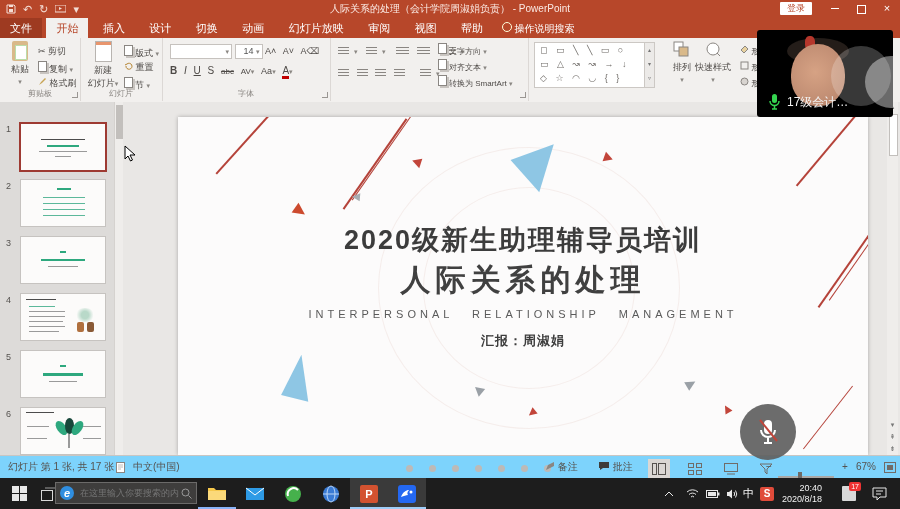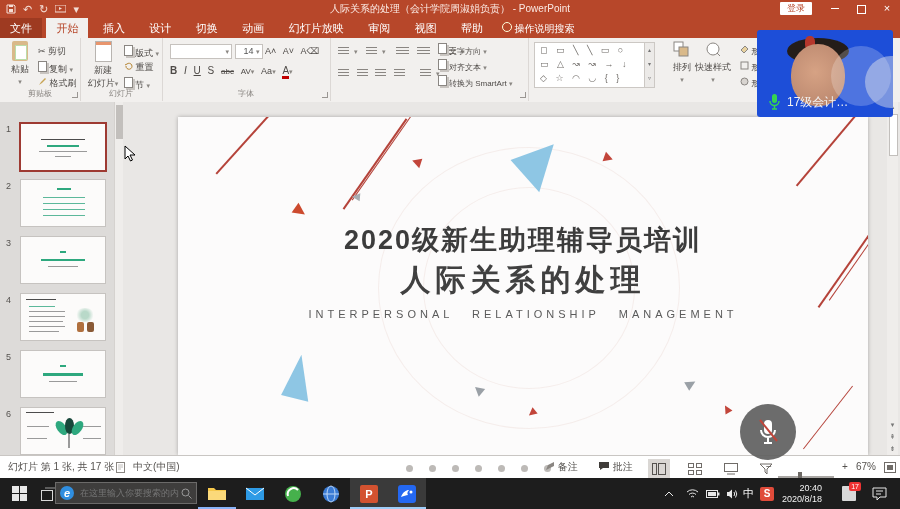--- a/index.html
+++ b/index.html
@@ -33,21 +33,21 @@
   .dd{font-size:7px;color:#8a8682;}
   .pasteicon{display:inline-block;width:16px;height:20px;background:#d9b98a;border-radius:2px;position:relative;}
   .pasteicon:after{content:"";position:absolute;left:3px;top:4px;width:10px;height:13px;background:#fff;border:1px solid #bda;}
   .pageicon{display:inline-block;width:15px;height:19px;background:#fff;border:1px solid #b8b4b0;box-shadow:inset 0 3px 0 #e8956d;}
   .cpicon{display:inline-block;width:7px;height:9px;border:1px solid #8a8682;background:#fff;box-shadow:2px 2px 0 #c8c4c0;margin-right:2px;}
   .il{display:inline-block;width:11px;height:9px;background:repeating-linear-gradient(#8a8682 0 1px,transparent 1px 3px);margin-right:5px;vertical-align:middle;}
   .gallery{position:absolute;left:6px;top:4px;width:108px;height:44px;background:#fff;border:1px solid #ccc8c4;font-size:9px;color:#6e6a66;line-height:14px;padding-left:5px;letter-spacing:3px;overflow:hidden;}
   .galscroll{position:absolute;left:116px;top:4px;width:9px;height:44px;background:#eceae8;border:1px solid #ccc8c4;font-size:6px;color:#777;text-align:center;line-height:14px;}
   .fontbtn{display:inline-block;margin-right:4px;}
   
-  .webcam{position:absolute;left:757px;top:30px;width:136px;height:87px;background:#1d4ed8;border-radius:3px;z-index:60;overflow:hidden;}
+  .webcam{position:absolute;left:757px;top:30px;width:136px;height:87px;background:#000000;border-radius:3px;z-index:60;overflow:hidden;}
   .face{position:absolute;left:34px;top:14px;width:54px;height:62px;border-radius:50% 50% 46% 46%;background:radial-gradient(circle at 45% 45%,#d6a284,#b5826a);}
   .hair{position:absolute;left:30px;top:8px;width:62px;height:26px;border-radius:50%;background:#241d19;}
   .hatdot{position:absolute;left:48px;top:6px;width:10px;height:14px;background:#b5372c;border-radius:40%;}
   .wcircle1{position:absolute;left:74px;top:16px;width:60px;height:60px;border-radius:50%;background:rgba(255,255,255,.22);}
   .wcircle2{position:absolute;left:108px;top:26px;width:52px;height:52px;border-radius:50%;background:rgba(235,235,235,.45);}
   .wcname{position:absolute;left:30px;bottom:6px;width:100px;font-size:12px;color:#f2f2f2;white-space:nowrap;overflow:hidden;}
   
   .thumbpanel{position:absolute;left:0;top:102px;width:114px;height:353px;background:#dddbd9;}
   .thumb{position:absolute;left:20px;width:84px;height:46px;background:#fcfbfa;border:1px solid #c6c3c0;}
   .thumb.sel{border:2px solid #9e3a32;left:19px;}
@@ -62,21 +62,21 @@
   .s-title{position:absolute;left:0;top:105px;width:100%;text-align:center;font-size:27px;font-weight:bold;color:#3c3c3c;letter-spacing:2px;}
   .s-sub{position:absolute;left:0;top:143px;width:100%;text-align:center;font-size:30px;font-weight:bold;color:#404040;letter-spacing:5px;}
   .s-eng{position:absolute;left:0;top:191px;width:100%;text-align:center;font-size:11px;color:#5a5a5a;letter-spacing:4px;word-spacing:12px;}
   .s-pres{position:absolute;left:0;top:215px;width:100%;text-align:center;font-size:13px;font-weight:bold;color:#3c3c3c;letter-spacing:1px;}
   .tri{position:absolute;width:0;height:0;border-style:solid;}
   .rline{position:absolute;background:#b5433a;}
   .fcirc{position:absolute;border:1px solid rgba(185,120,95,.10);border-radius:50%;}
   
   .mutebtn{position:absolute;left:740px;top:404px;width:56px;height:56px;border-radius:50%;background:rgba(96,96,96,.92);z-index:70;display:flex;align-items:center;justify-content:center;}
   
-  .statusbar{position:absolute;left:0;top:455px;width:900px;height:23px;background:#ffffff;border-top:1px solid #c9c6c3;font-size:10px;color:#55524f;}
+  .statusbar{position:absolute;left:0;top:455px;width:900px;height:23px;background:#7dd3fc;border-top:1px solid #c9c6c3;font-size:10px;color:#55524f;}
   .sb{position:absolute;top:0;line-height:22px;white-space:nowrap;}
   .dot{display:inline-block;width:7px;height:7px;border-radius:50%;background:#bdbab7;margin-right:16px;vertical-align:middle;}
   .viewbox{display:inline-block;width:22px;height:18px;text-align:center;padding-top:2px;vertical-align:middle;}
   .viewbox.sel{background:#dad7d4;}
   .ztrack{display:inline-block;width:56px;height:2px;background:#aaa7a4;vertical-align:middle;position:relative;}
   .zthumb{position:absolute;left:20px;top:-4px;width:4px;height:10px;background:#6e6a66;}
   
   .taskbar{position:absolute;left:0;top:478px;width:900px;height:31px;background:#1d1d1d;color:#e8e8e8;}
   .tb{position:absolute;top:0;height:31px;display:flex;align-items:center;justify-content:center;}
   .tslot{width:38px;}
@@ -343,20 +343,21 @@
       <div class="tri" style="left:116px;top:88px;border-width:6px 12px 6px 0;border-color:transparent #cc4a2e transparent transparent;transform:rotate(215deg);"></div>
       <div class="tri" style="left:108px;top:238px;border-width:0 18px 44px 10px;border-color:transparent transparent #8ec6e4 transparent;transform:rotate(14deg);"></div>
       <div class="tri" style="left:296px;top:268px;border-width:5px 9px 5px 0;border-color:transparent #9aa0a6 transparent transparent;transform:rotate(40deg);"></div>
       <div class="tri" style="left:350px;top:292px;border-width:4px 8px 4px 0;border-color:transparent #c2453a transparent transparent;transform:rotate(320deg);"></div>
       <div class="tri" style="left:508px;top:262px;border-width:5px 10px 5px 0;border-color:transparent #9aa0a6 transparent transparent;transform:rotate(150deg);"></div>
       <div class="tri" style="left:545px;top:288px;border-width:4px 8px 4px 0;border-color:transparent #c2453a transparent transparent;transform:rotate(60deg);"></div>
 
       <div class="s-title">2020级新生助理辅导员培训</div>
       <div class="s-sub">人际关系的处理</div>
       <div class="s-eng">INTERPERSONAL RELATIONSHIP MANAGEMENT</div>
+      <div class="s-pres">汇报：周淑娟</div>
     </div>
     <div class="vscroll">
       <div style="padding-top:1px;">▴</div>
       <div class="vthumb"></div>
       <div style="position:absolute;bottom:26px;width:100%;">▾</div>
       <div style="position:absolute;bottom:14px;width:100%;">⇞</div>
       <div style="position:absolute;bottom:2px;width:100%;">⇟</div>
     </div>
   </div>
 

